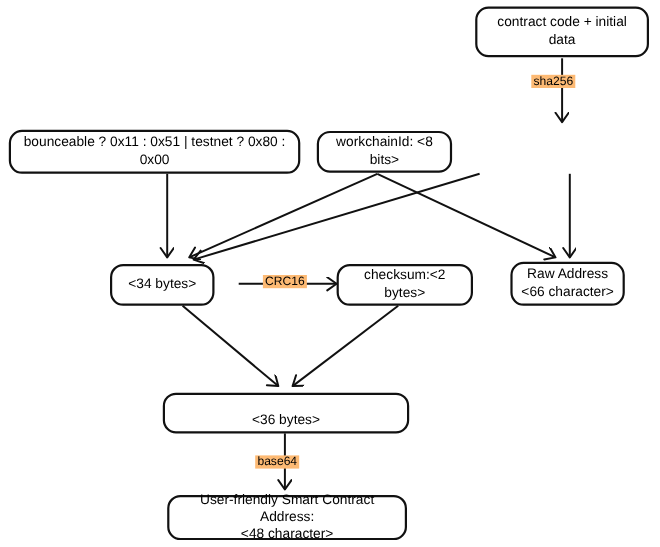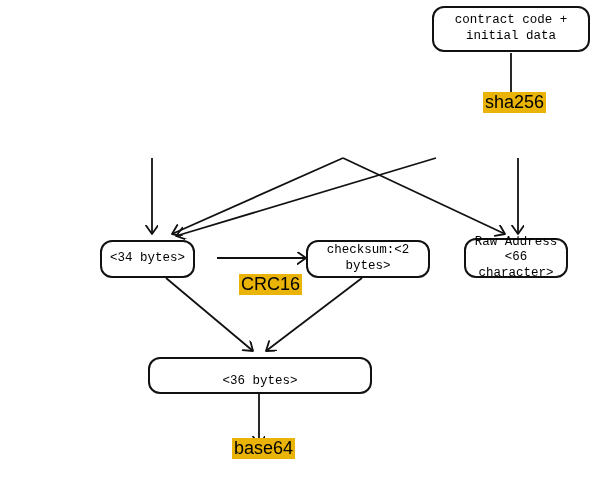--- a/index.html
+++ b/index.html
@@ -34,34 +34,32 @@
     background: #ffffff;
     display: flex;
     align-items: center;
     justify-content: center;
     text-align: center;
     line-height: 1.25;
     font-size: 12.5px;
     color: #000000;
     z-index: 2;
     padding: 2px 6px;
-    font-family: Liberation Mono, monospace;
   }
   .node .line2 {
     display: block;
   }
   .edge-label {
     position: absolute;
-    background: #eab308;
-    font-size: 18px;
+    background: #fdba74;
+    font-size: 11px;
     color: #000000;
     z-index: 3;
     padding: 0 2px;
     white-space: nowrap;
-    margin-top: 24px;
   }
 </style>
 </head>
 <body>
 
 <div id="diagram-root">
 
   <svg class="edges" viewBox="0 0 600 497">
     <defs>
       <marker id="vhead" markerWidth="14" markerHeight="14" refX="9.5" refY="6" orient="auto" markerUnits="userSpaceOnUse">
@@ -110,40 +108,50 @@
 
     <g>
       <line x1="259" y1="394" x2="259" y2="445" stroke="#111111" stroke-width="1.8" marker-end="url(#vhead)"></line>
     </g>
   </svg>
 
   <div class="node" style="left:432px; top:6px; width:158px; height:46px;">
     <span>contract code + initial data</span>
   </div>
 
+  <div class="node" style="left:8px; top:118px; width:265px; height:40px;">
+    <span>bounceable ? 0x11 : 0x51 | testnet ? 0x80 : 0x00</span>
+  </div>
 
+  <div class="node" style="left:288px; top:119px; width:123px; height:38px;">
+    <span>workchainId: &lt;8 bits&gt;</span>
+  </div>
 
 
   <div class="node" style="left:100px; top:240px; width:95px; height:38px;">
     <span>&lt;34 bytes&gt;</span>
   </div>
 
   <div class="node" style="left:306px; top:240px; width:124px; height:38px;justify-content:center;">
     <span>checksum:&lt;2 bytes&gt;</span>
   </div>
 
   <div class="node" style="left:464px; top:238px; width:104px; height:40px; flex-direction:column;">
     <span>Raw Address</span>
     <span class="line2">&lt;66 character&gt;</span>
   </div>
 
   <div class="node" style="left:148px; top:357px; width:224px; height:37px;align-items:flex-end;">
     <span>&lt;36 bytes&gt;</span>
   </div>
 
+  <div class="node" style="left:152px; top:450px; width:218px; height:41px; flex-direction:column;">
+    <span>User-friendly Smart Contract Address:</span>
+    <span class="line2">&lt;48 character&gt;</span>
+  </div>
 
   <div class="edge-label" style="left:483px; top:68px;">sha256</div>
 
   <div class="edge-label" style="left:239px; top:250px;">CRC16</div>
 
   <div class="edge-label" style="left:232px; top:414px;text-align:right;">base64</div>
 
 </div>
 
 </body></html>

